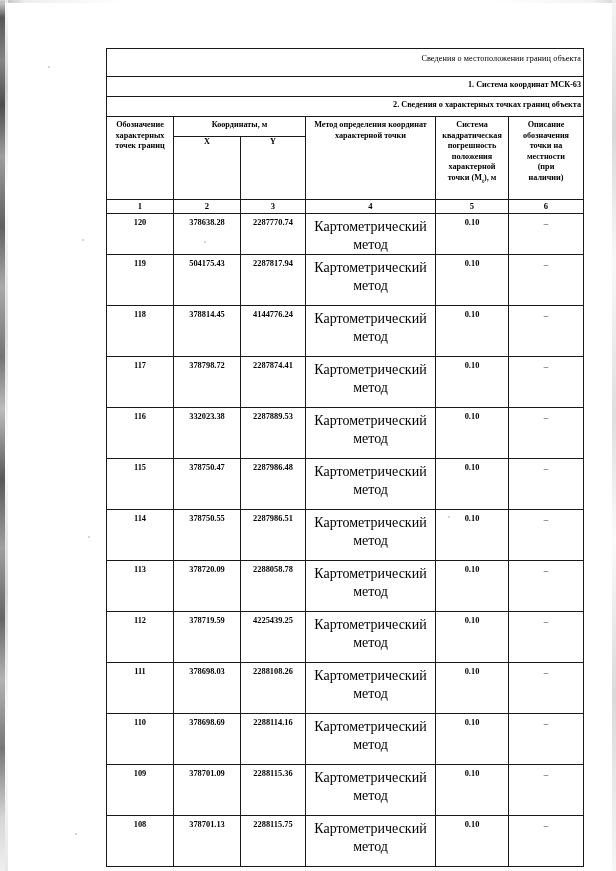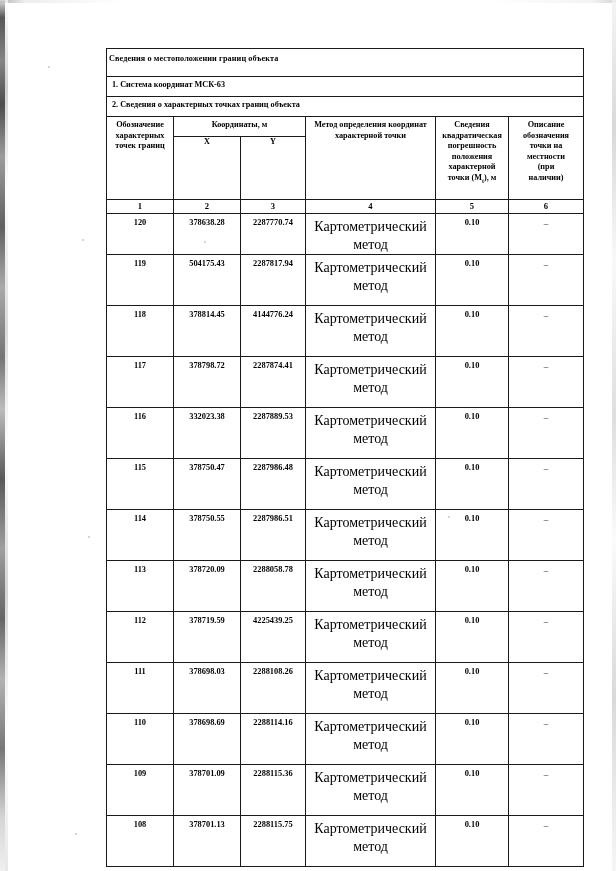--- a/index.html
+++ b/index.html
@@ -84,28 +84,28 @@
   }
   .doc-table td {
     border: 1px solid #1a1a1a;
     padding: 0;
     vertical-align: top;
     font-size: 8.2px;
     line-height: 1.28;
   }
 
   .title-cell {
-    text-align: left;
-    font-weight: bold;
+    text-align: right;
+    font-weight: normal;
     padding: 5px 2px 5px 2px !important;
     height: 17px;
     letter-spacing: 0.1px;
   }
   .section-cell {
-    text-align: left;
+    text-align: right;
     font-weight: bold;
     padding: 3px 2px 3px 5px !important;
     height: 13px;
     font-size: 8.4px;
   }
 
   .hdr-cell {
     text-align: center;
     font-weight: bold;
     padding: 3px 2px !important;
@@ -194,21 +194,21 @@
     </tr>
     <tr>
       <td class="section-cell" colspan="6">2. Сведения о характерных точках границ объекта</td>
     </tr>
 
     <tr>
       <td class="hdr-cell" rowspan="2">Обозначение характерных точек границ</td>
       <td class="hdr-cell" colspan="2" style="height:13px;">Координаты, м</td>
       <td class="hdr-cell" rowspan="2">Метод определения координат характерной точки</td>
       <td class="hdr-cell" rowspan="2">
-        <span>Сведения</span><br>
+        <span>Система</span><br>
         <span>квадратическая</span><br>
         <span>погрешность</span><br>
         <span>положения</span><br>
         <span>характерной</span><br>
         <span>точки (М<sub>t</sub>), м</span>
       </td>
       <td class="hdr-cell" rowspan="2">
         <span>Описание</span><br>
         <span>обозначения</span><br>
         <span>точки на</span><br>

